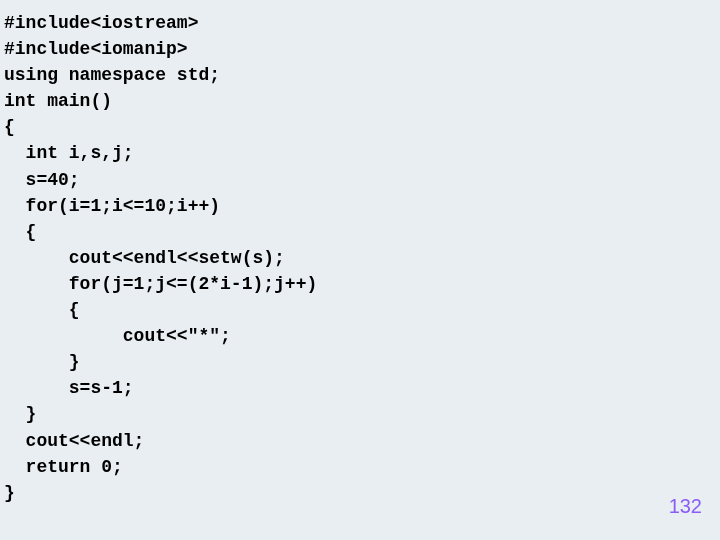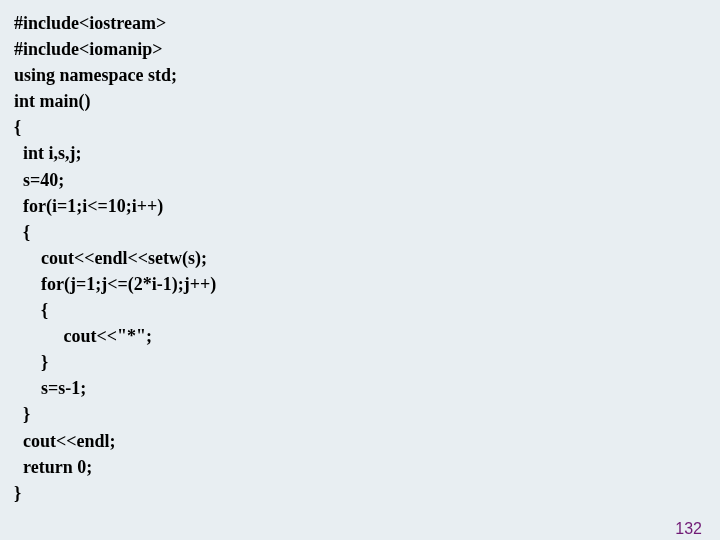--- a/index.html
+++ b/index.html
@@ -11,33 +11,32 @@
   }
   body {
     background: #e8eef2;
     font-family: "Courier New", Courier, monospace;
     font-size: 18px;
     font-weight: bold;
     color: #000;
     position: relative;
   }
   .code-block {
-    padding: 10px 14px 0 14px;
+    padding: 10px 14px 0 4px;
     line-height: 1.45;
     white-space: pre;
-    font-family: Liberation Serif, serif;
   }
   .page-num {
     position: absolute;
     right: 18px;
-    bottom: 2px;
+    bottom: 22px;
     font-family: Arial, sans-serif;
-    font-size: 16px;
+    font-size: 20px;
     font-weight: normal;
-    color: #701a75;
+    color: #8b5cf6;
   }
 </style>
 </head>
 <body>
 
 <div class="code-block"><span>#include&lt;iostream&gt;</span>
 <span>#include&lt;iomanip&gt;</span>
 <span>using namespace std;</span>
 <span>int main()</span>
 <span>{</span>

